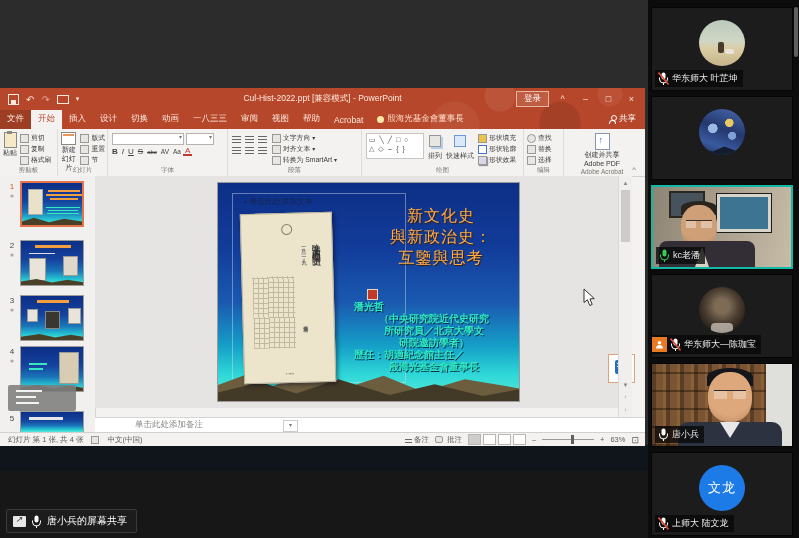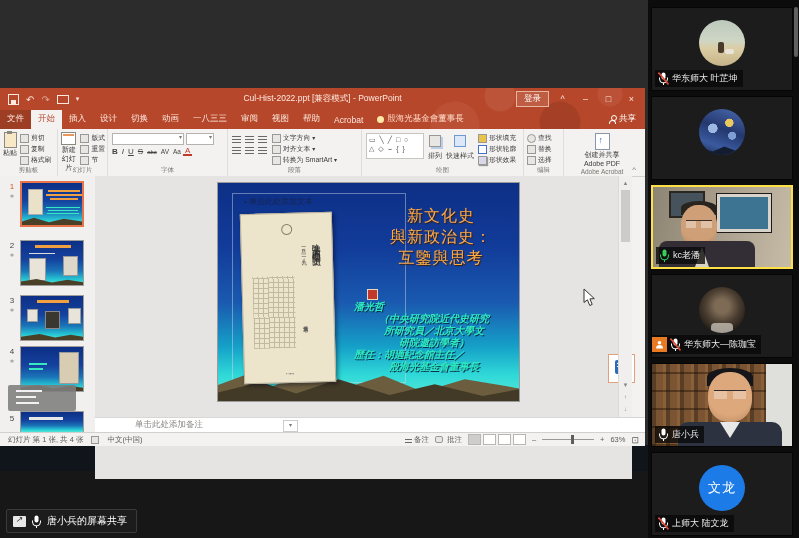--- a/index.html
+++ b/index.html
@@ -61,21 +61,21 @@
   .pdf-ic:after{content:"↑";position:absolute;left:3px;top:1px;font-size:9px;color:#2b79c2;}
   .collapse-ribbon{position:absolute;right:4px;bottom:2px;font-size:8px;color:#777;}
   
   .thumbs{position:absolute;left:0;top:88px;width:95px;height:257px;background:#f1f0ef;border-right:1px solid #d8d6d4;overflow:hidden;}
   .thumb-item{position:absolute;left:20px;width:64px;height:46px;box-sizing:border-box;border:1px solid #9f9d9b;
     background:linear-gradient(180deg,#0d2f86 0%,#14429e 42%,#1a74b8 68%,#27c8d4 88%,#55ead8 100%);overflow:hidden;}
   .thumb-item.sel{border:2px solid #e8734a;}
   .tnum{position:absolute;left:7px;width:10px;text-align:center;font-size:8px;color:#444;}
   .tnum.sel{color:#d05a28;}
   .tstar{position:absolute;left:7px;width:10px;text-align:center;font-size:6px;color:#8a8a8a;}
-  .canvas{position:absolute;left:95px;top:88px;width:537px;height:303px;background:#e5e4e2;}
+  .canvas{position:absolute;left:95px;top:88px;width:537px;height:232px;background:#e5e4e2;}
   
   .slide{position:absolute;left:123px;top:7px;width:301px;height:218px;overflow:hidden;
     background:linear-gradient(180deg,#0d2f86 0%,#123c9a 30%,#1a5ab0 55%,#15a0c8 75%,#2fd8d8 88%,#58ecd8 100%);
     box-shadow:0 0 0 1px #9a9a9a;}
   .slide-ph-border{position:absolute;left:14px;top:10px;width:172px;height:188px;border:1px solid rgba(210,220,235,.45);}
   .slide-ph-text{position:absolute;left:26px;top:13px;font-size:8px;color:#16254e;}
   .mtn{position:absolute;left:0;bottom:0;width:100%;height:42px;}
   .mtn .m1{position:absolute;inset:0;background:#6b5d3e;
     clip-path:polygon(0 100%,0 62%,9% 38%,18% 66%,30% 26%,42% 70%,55% 40%,68% 78%,82% 48%,100% 70%,100% 100%);}
   .mtn .m2{position:absolute;inset:0;background:#423a26;
@@ -89,21 +89,21 @@
     font-size:5px;letter-spacing:1px;color:#555;}
   .book .vauthor{position:absolute;right:26px;top:108px;writing-mode:vertical-rl;font-family:"Liberation Serif",serif;
     font-size:5px;color:#555;}
   .book .grid{position:absolute;left:10px;top:62px;width:42px;height:72px;opacity:.5;
     background:repeating-linear-gradient(0deg,#9a9078 0 1px,transparent 1px 5px),repeating-linear-gradient(90deg,#9a9078 0 1px,transparent 1px 5px);}
   .book .pub{position:absolute;left:0;right:0;bottom:6px;text-align:center;font-size:4px;color:#777;}
   .slide-title{position:absolute;left:150px;top:22px;width:146px;text-align:center;font-weight:normal;
     font-size:16px;line-height:21px;color:#ffaa44;text-shadow:1px 1px 1px #3a1d08;letter-spacing:1px;}
   .slide-body{position:absolute;left:136px;top:118px;width:160px;text-align:center;font-weight:bold;
     font-size:10px;line-height:12px;color:#2ee8c0;text-shadow:1px 1px 0 #0a3050;}
-  .slide-body span{display:block;font-style:italic;}
+  .slide-body span{display:block;}
   .mini-pic{position:absolute;left:149px;top:106px;width:9px;height:9px;background:#c0392b;border:1px solid #e8d8c0;}
   
   .cmt{position:absolute;left:513px;top:178px;width:25px;height:27px;background:#fff;border:1px solid #e0a07c;}
   .cmt .b{position:absolute;left:6px;top:5px;width:12px;height:14px;background:#2b6cb8;border-radius:2px;}
   .cmt .b:after{content:"";position:absolute;left:2px;top:3px;width:8px;height:1px;background:#fff;box-shadow:0 3px 0 #fff;}
   
   .vscroll{position:absolute;right:0;top:0;width:13px;height:241px;background:#f0efee;border-left:1px solid #dcdad8;
     font-size:6px;color:#888;text-align:center;}
   .vthumb{position:absolute;left:2px;top:14px;width:9px;height:52px;background:#cdcbc9;}
   .varrow{position:absolute;left:0;width:13px;line-height:12px;}
@@ -126,21 +126,21 @@
   
   .share-pill{position:absolute;left:6px;top:509px;height:22px;display:flex;align-items:center;gap:5px;
     background:rgba(28,28,28,.95);border:1px solid #3a3a3a;border-radius:2px;padding:0 9px 0 6px;color:#fff;font-size:10px;}
   .mon-ic{width:13px;height:11px;background:#e8e8e8;border-radius:1px;position:relative;}
   .mon-ic:after{content:"↗";position:absolute;left:2.5px;top:-0.5px;font-size:8px;color:#222;}
   
   .cursor{position:absolute;left:583px;top:288px;z-index:9;}
   
   .sidebar{position:absolute;left:648px;top:0;width:151px;height:538px;background:#0c0c0c;}
   .tile{position:absolute;left:3px;width:142px;height:84px;background:#1c1c1c;border:1px solid #050505;box-sizing:border-box;overflow:hidden;}
-  .tile.speaking{border:2px solid #fde047;}
+  .tile.speaking{border:2px solid #14b8a6;}
   .nameplate{position:absolute;left:3px;bottom:3px;display:flex;align-items:center;gap:3px;
     background:rgba(8,8,8,.78);padding:2px 5px 2px 3px;color:#ededed;font-size:9px;white-space:nowrap;z-index:3;}
   .avatar{position:absolute;left:50%;top:12px;width:46px;height:46px;margin-left:-23px;border-radius:50%;overflow:hidden;}
   .av-pastoral{background:linear-gradient(180deg,#bcc9bd 0%,#cfd6c5 45%,#dbcda4 62%,#c6b489 100%);}
   .av-pastoral i{position:absolute;left:19px;top:22px;width:6px;height:11px;background:#4a3c2c;border-radius:2px;}
   .av-pastoral b{position:absolute;left:26px;top:29px;width:9px;height:5px;background:#e8e4da;border-radius:2px;}
   .av-starry{background:
     radial-gradient(circle at 66% 30%, #ecc95e 0 9%, rgba(0,0,0,0) 10%),
     radial-gradient(circle at 30% 42%, #9cb9e2 0 11%, rgba(0,0,0,0) 12%),
     radial-gradient(circle at 72% 58%, #7e9fd4 0 9%, rgba(0,0,0,0) 10%),

